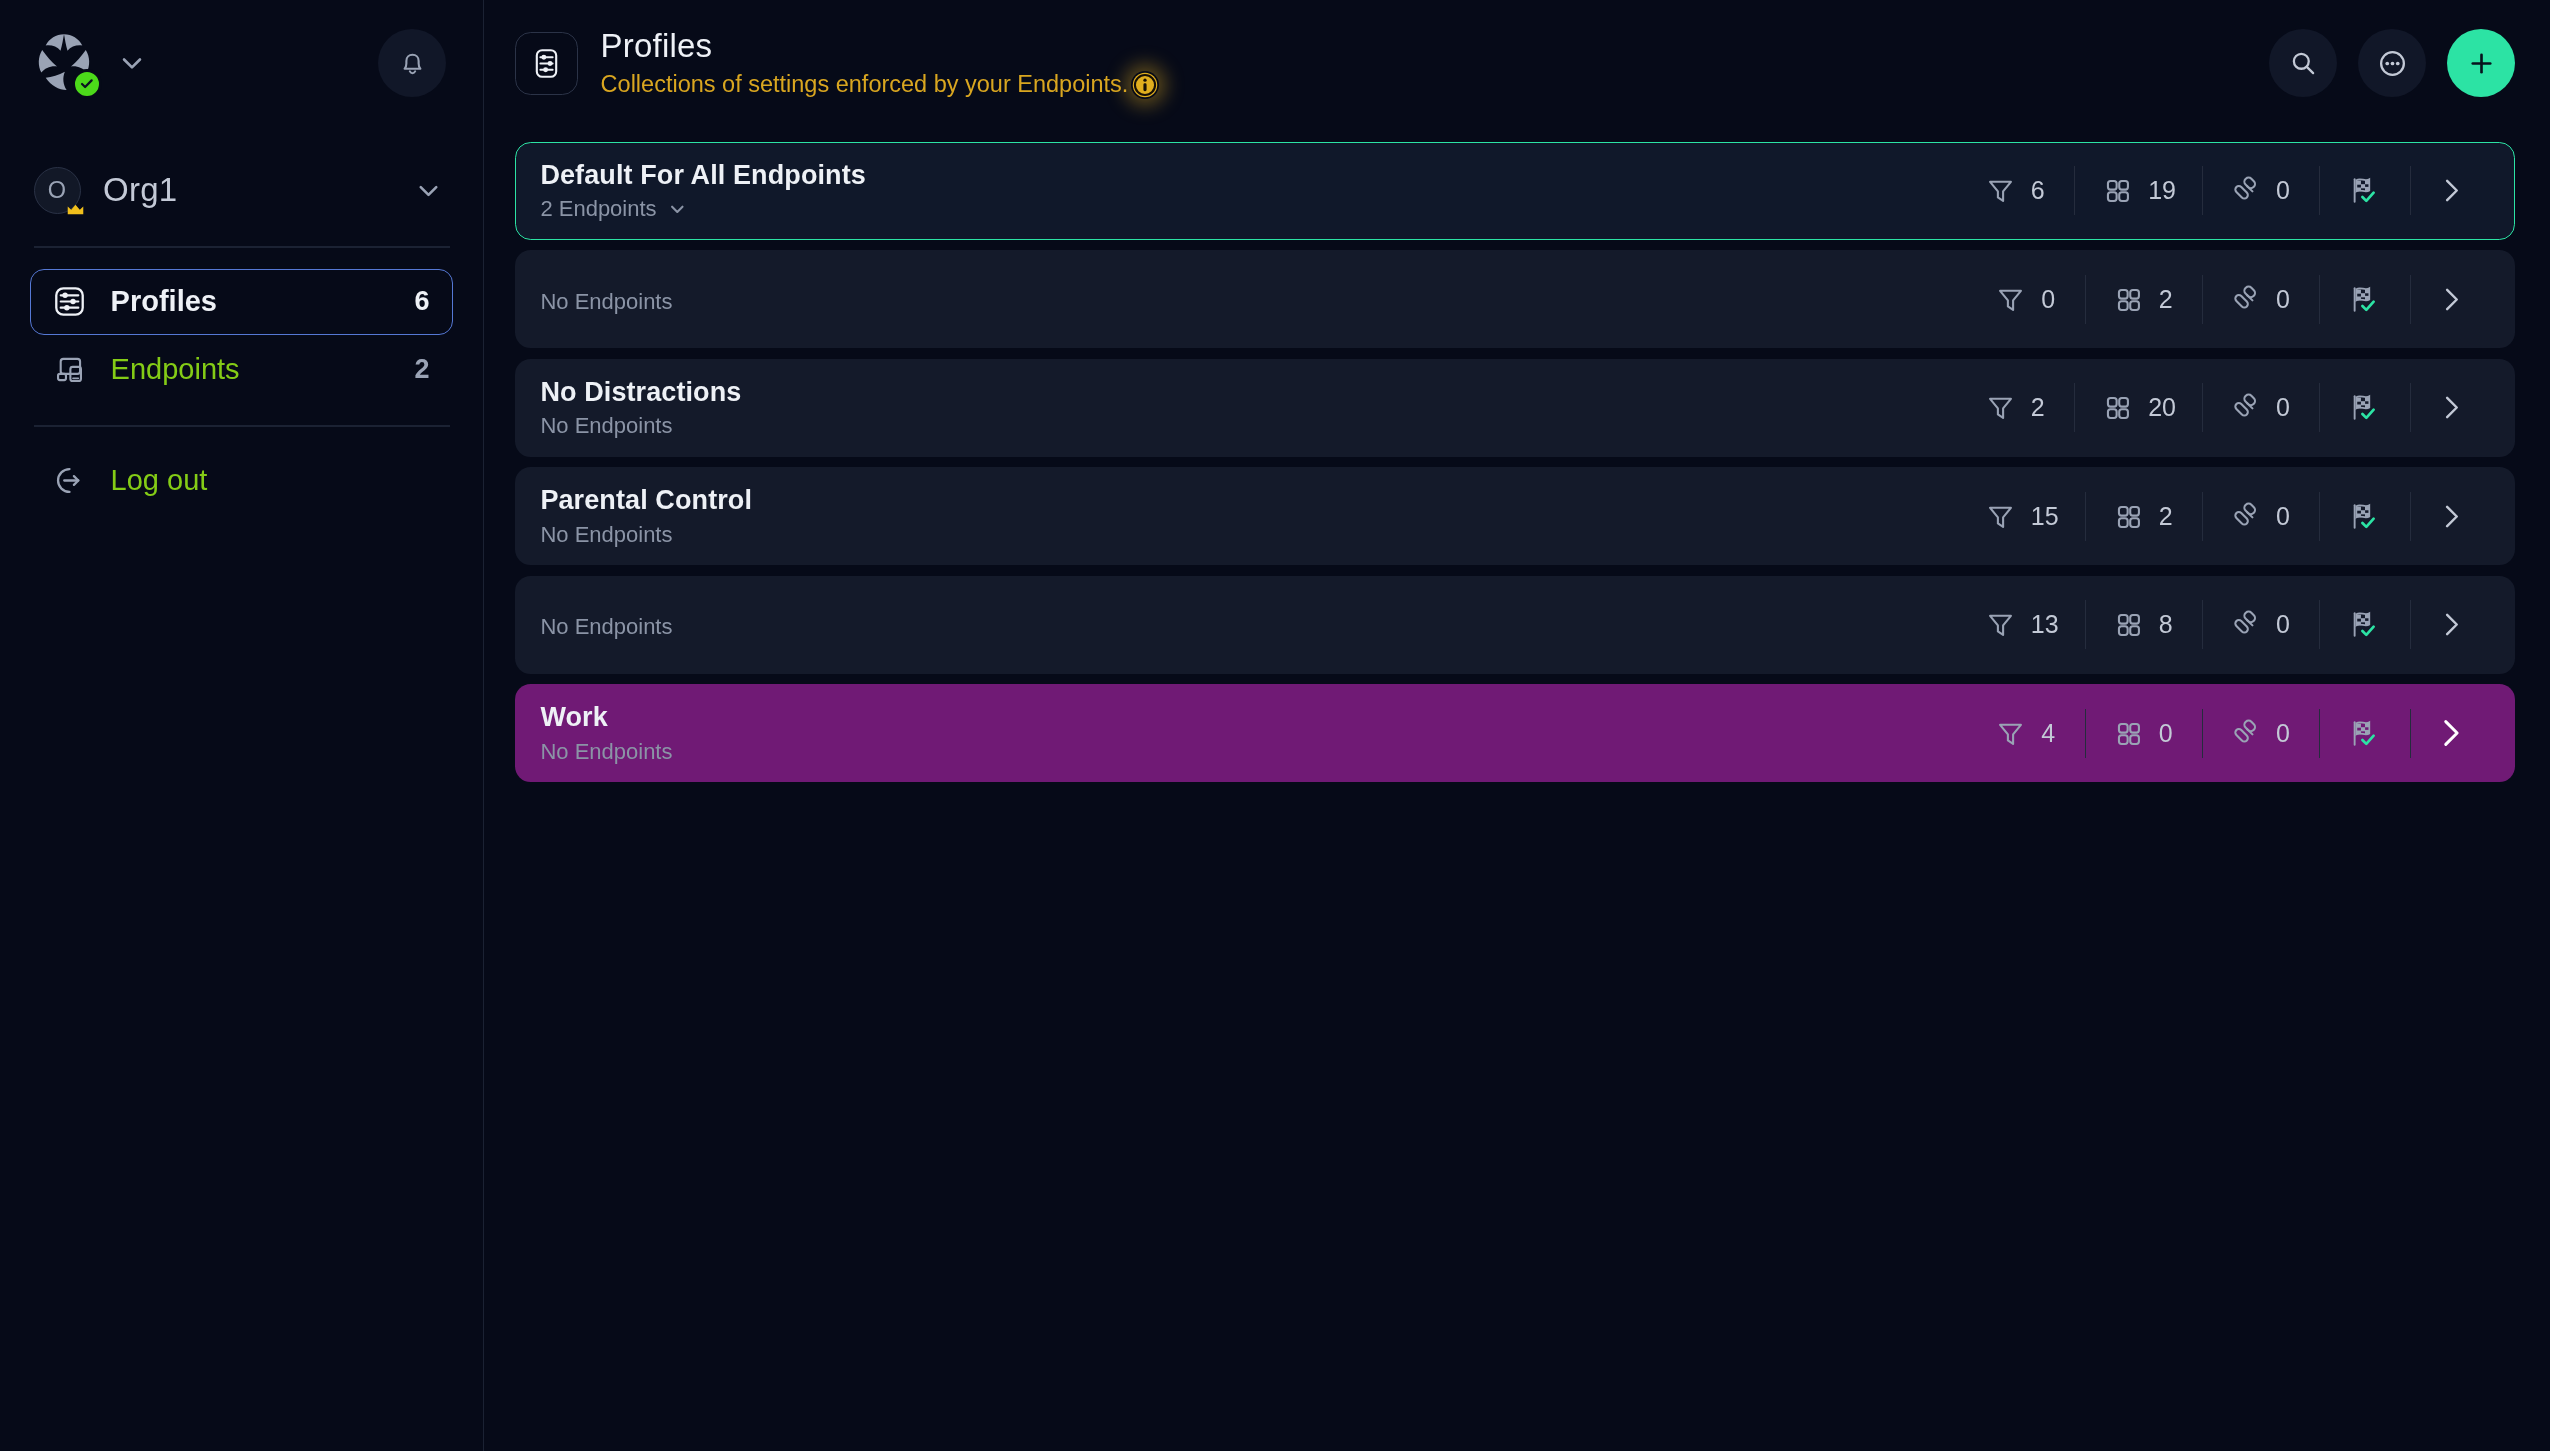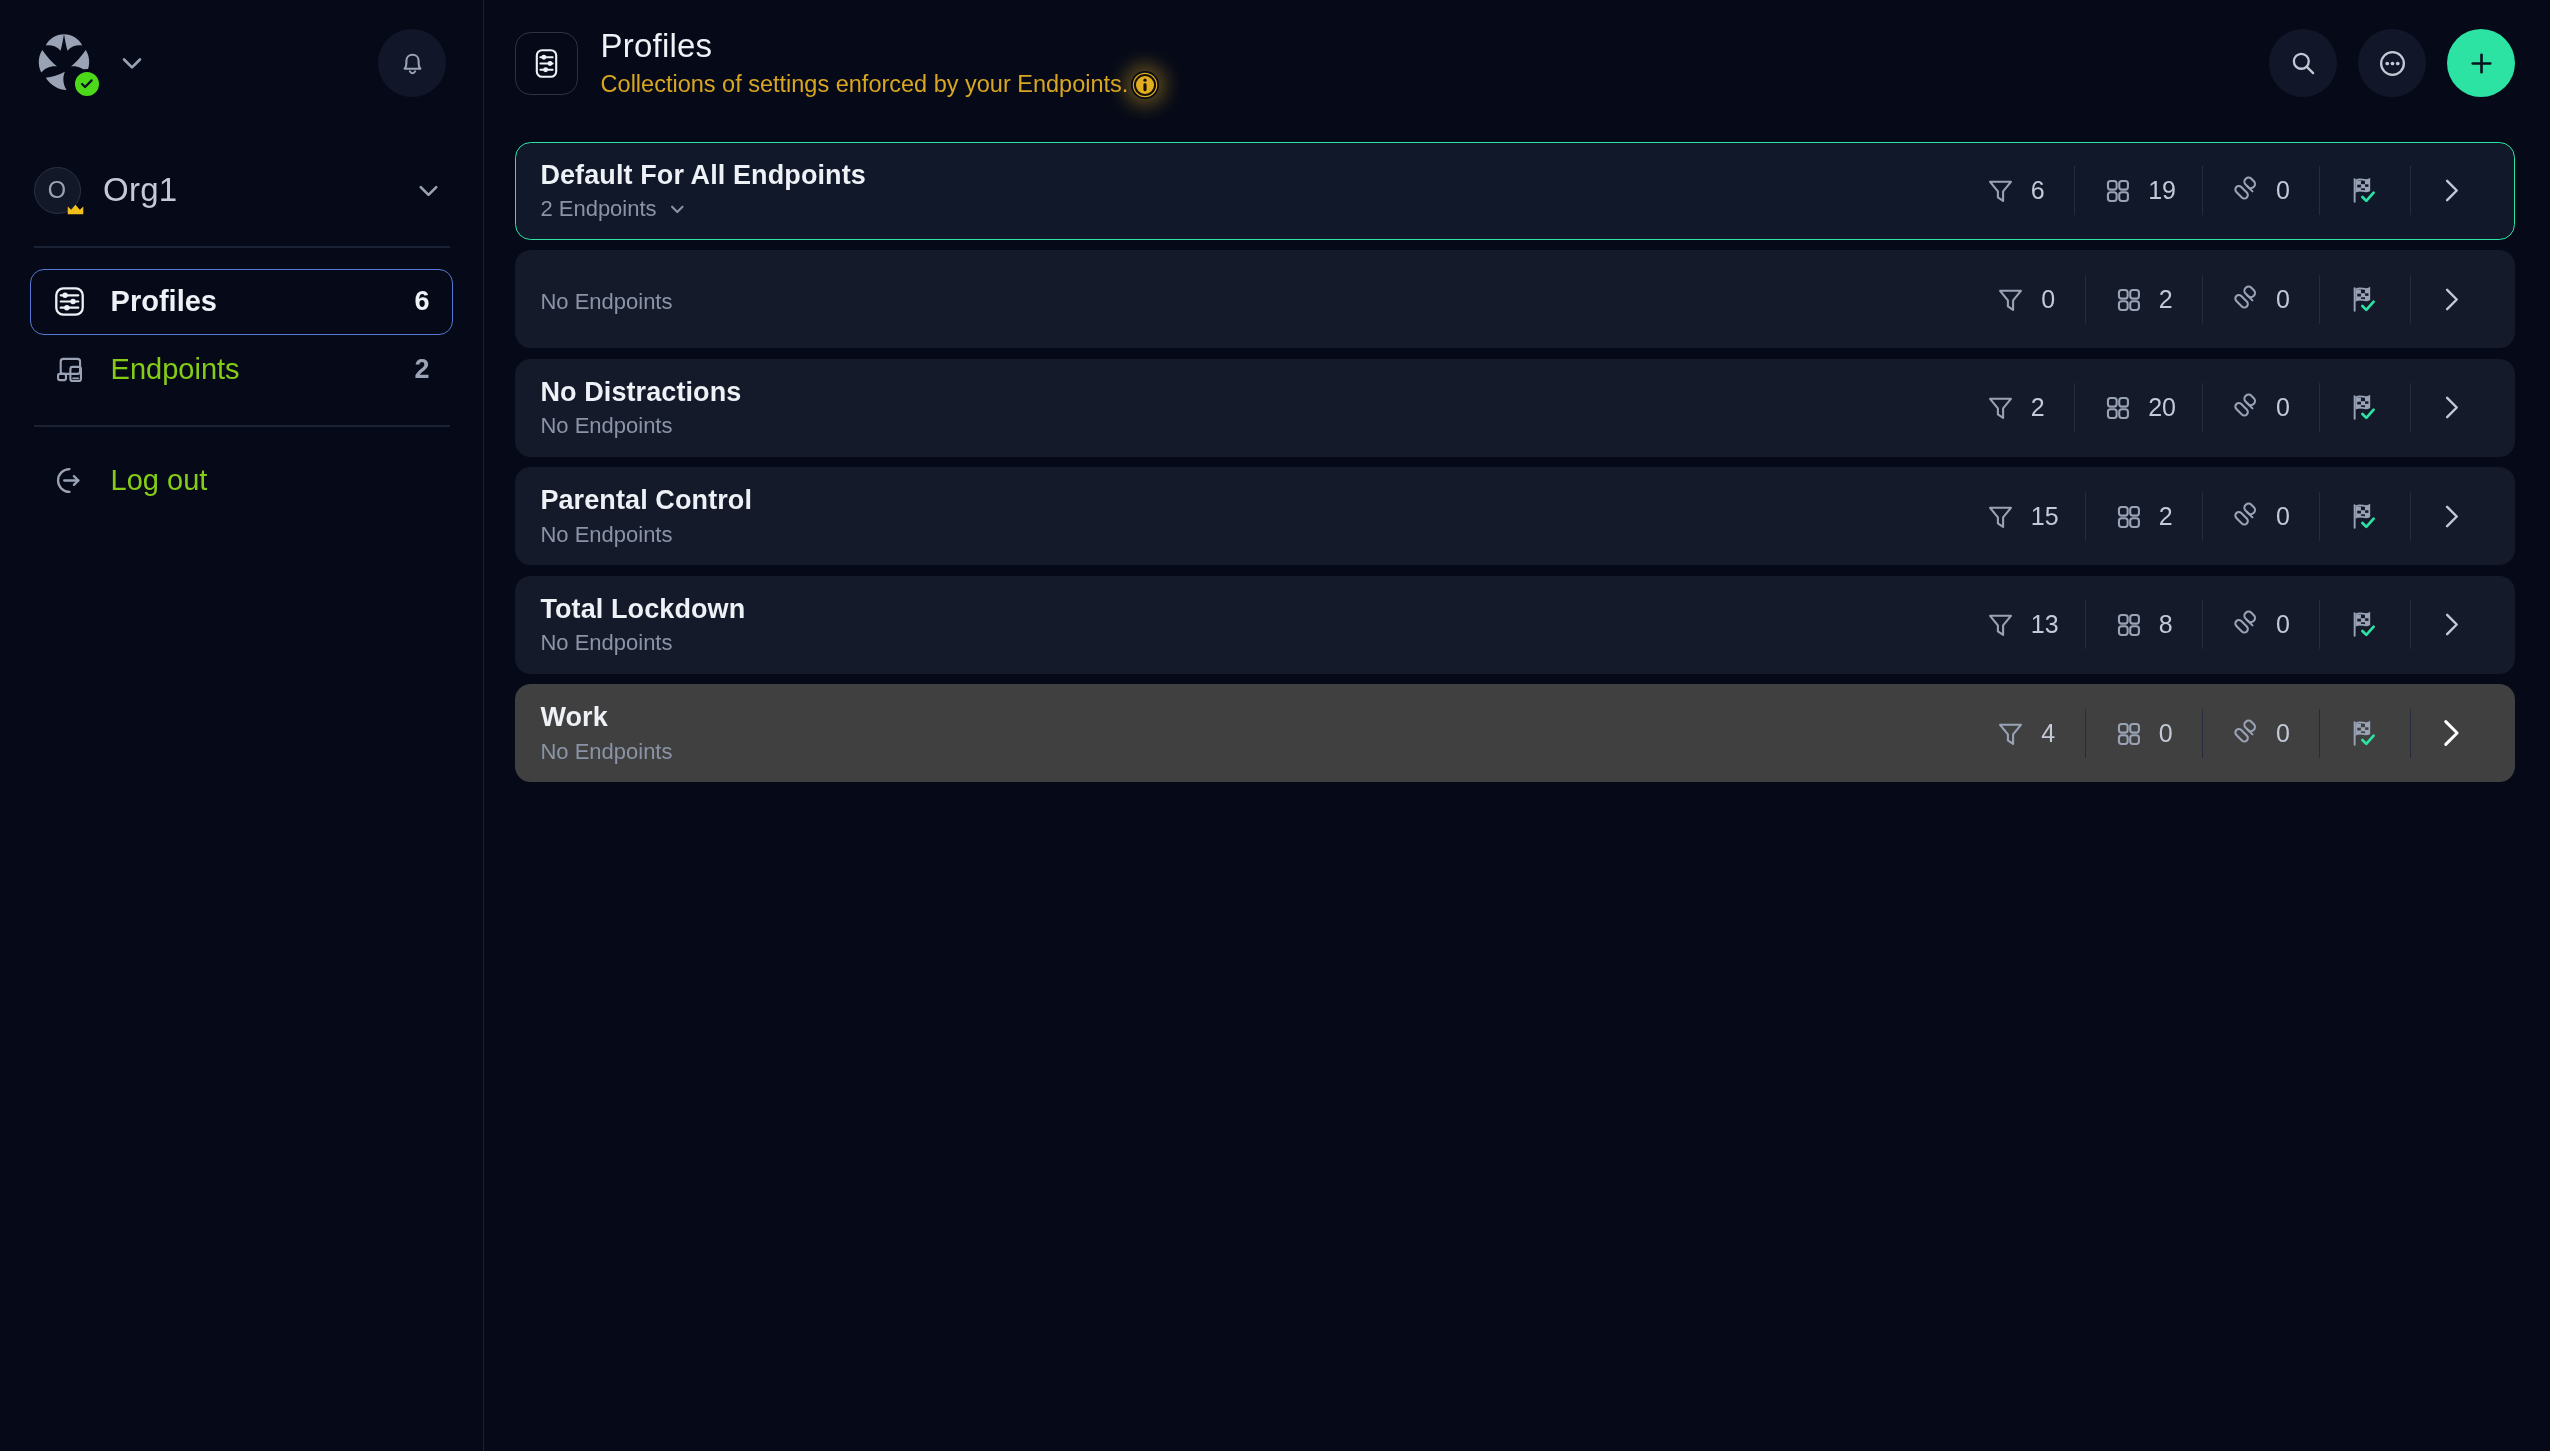--- a/index.html
+++ b/index.html
@@ -285,21 +285,21 @@
     align-items: center;
     padding: 0 22.6px 0 24.4px;
     cursor: pointer;
   }
 
   .row.selected {
     border-color: #2ce3a4;
     background: #10182a;
   }
 
-  .row.hovered { background: #404040; }
+  .row.hovered { background: #701a75; }
 
   .row-info { flex: 1; min-width: 0; }
 
   .row-title {
     font-size: 27px;
     color: #eef1f6;
     font-weight: 700;
     line-height: 1.2;
     letter-spacing: 0.1px;
   }
@@ -764,21 +764,20 @@
               <svg width="35" height="35" viewBox="0 0 40 40">
                 <path d="M15 9 L26 20 L15 31" stroke="#c3c9d6" stroke-width="2.8" fill="none" stroke-linecap="round" stroke-linejoin="round"></path>
               </svg>
             </span>
           </div>
         </div>
       </div>
 
       <div class="row">
         <div class="row-info">
-          <div class="row-title">Total Lockdown</div>
           <div class="row-sub">
             <span class="row-sub-text">No Endpoints</span>
           </div>
         </div>
         <div class="stats">
           <div class="stat">
             <span>
               <svg width="33" height="33" viewBox="0 0 38 38">
                 <path d="M7 9 L31 9 L22 20 L22 31 L16 27 L16 20 Z" stroke="#9aa3b5" stroke-width="2.4" fill="none" stroke-linejoin="round"></path>
               </svg>

